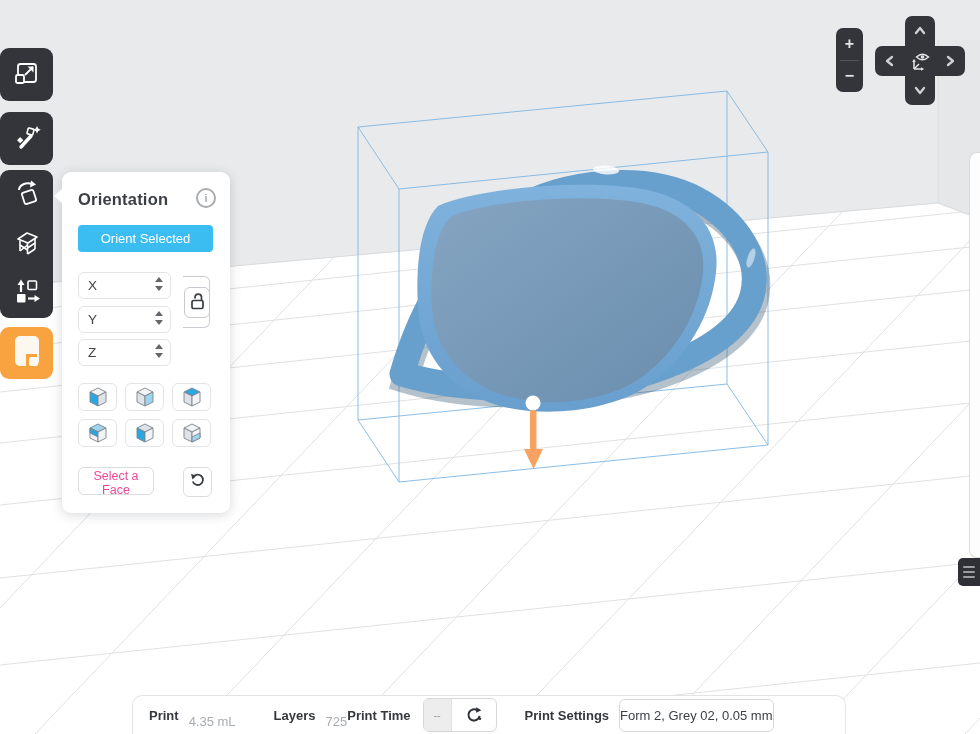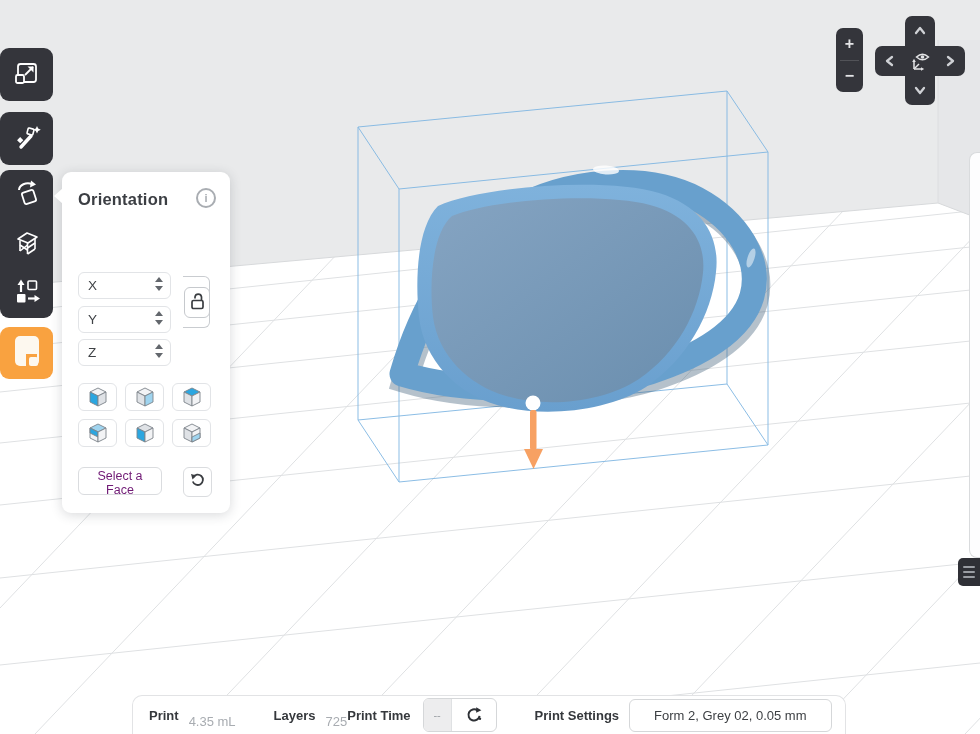--- a/index.html
+++ b/index.html
@@ -33,22 +33,22 @@
   .spinner{position:absolute;right:7px;top:4px;display:flex;flex-direction:column;gap:4px;cursor:pointer;}
   .tri-up{width:0;height:0;border-left:4px solid transparent;border-right:4px solid transparent;border-bottom:5px solid #63676d;}
   .tri-dn{width:0;height:0;border-left:4px solid transparent;border-right:4px solid transparent;border-top:5px solid #63676d;}
   #lock-bracket{position:absolute;left:121px;top:104px;width:26px;height:50px;
      border-top:1.5px solid #c9ccd0;border-bottom:1.5px solid #c9ccd0;border-right:1.5px solid #c9ccd0;
      border-top-right-radius:6px;border-bottom-right-radius:6px;}
   #lock-btn{position:absolute;left:122px;top:115px;width:26px;height:31px;background:#fff;border:1.5px solid #c6c9cd;
      border-radius:6px;box-sizing:border-box;display:flex;align-items:center;justify-content:center;cursor:pointer;}
   .cube-btn{position:absolute;width:39px;height:28px;background:#fff;border:1.5px solid #e2e4e7;border-radius:6px;
      box-sizing:border-box;display:flex;align-items:center;justify-content:center;cursor:pointer;}
-  #select-face-btn{position:absolute;left:16px;top:295px;width:84px;height:28px;background:#fff;border:1.5px solid #dadcdf;
-     border-radius:6px;font-size:12.5px;color:#701a75;font-family:inherit;cursor:pointer;}
+  #select-face-btn{position:absolute;left:16px;top:295px;width:76px;height:28px;background:#fff;border:1.5px solid #dadcdf;
+     border-radius:6px;font-size:12.5px;color:#ec4899;font-family:inherit;cursor:pointer;}
   #reset-btn{position:absolute;left:121px;top:295px;width:27px;height:28px;background:#fff;border:1.5px solid #dadcdf;
      border-radius:6px;display:flex;align-items:center;justify-content:center;cursor:pointer;}
 
   
   #zoom-pill{position:absolute;left:836px;top:28px;width:27px;height:64px;background:#34353b;border-radius:7px;
      display:flex;flex-direction:column;color:#e4e5e7;}
   .zoom-half{flex:1;display:flex;align-items:center;justify-content:center;font-size:16px;font-weight:700;cursor:pointer;}
   #zoom-div{height:1px;background:rgba(255,255,255,.15);margin:0 4px;}
   .dpad-bar{position:absolute;background:#34353b;border-radius:7px;}
   .dpad-btn{position:absolute;width:30px;height:30px;display:flex;align-items:center;justify-content:center;cursor:pointer;}
@@ -66,21 +66,21 @@
      border:1px solid #e2e3e5;border-bottom:none;border-radius:10px 10px 0 0;box-sizing:border-box;
      display:flex;align-items:center;font-size:13px;}
   .sb-label{font-weight:700;color:#35383c;}
   .sb-value{color:#a8acb1;margin-top:12px;}
   #pt-control{display:flex;width:72px;height:32px;border:1px solid #d5d7d9;border-radius:6px;overflow:hidden;
      background:#fff;cursor:pointer;}
   #pt-value{width:27px;background:#ededee;display:flex;align-items:center;justify-content:center;
      color:#9ca0a5;font-size:11px;border-right:1px solid #dfe1e3;}
   #pt-refresh{flex:1;display:flex;align-items:center;justify-content:center;}
   #ps-box{height:31px;border:1px solid #d5d7d9;border-radius:6px;display:flex;align-items:center;
-     padding:0 24px;color:#3c3f43;font-size:13px;background:#fff;cursor:pointer;}
+     padding:0 0;color:#3c3f43;font-size:13px;background:#fff;cursor:pointer;}
 </style>
 </head>
 <body>
 
 <svg id="scene" viewBox="0 0 980 734">
   <defs>
     <clipPath id="floorClip">
       <polygon points="0,287 938,203 980,219 980,734 0,734"></polygon>
     </clipPath>
     <linearGradient id="plateGrad" x1="0" y1="0" x2="1" y2="1">
@@ -220,20 +220,21 @@
       <rect x="14" y="20" width="11" height="12" fill="#f9a240"></rect>
       <rect x="17" y="23" width="9" height="9" rx="2" fill="#fdf8ef"></rect>
     </svg>
   </span>
 </div>
 
 <div id="orient-panel">
   <div id="panel-notch"></div>
   <div id="panel-title">Orientation</div>
   <div id="info-icon">i</div>
+  <button id="orient-btn">Orient Selected</button>
 
   <div class="axis-field" style="top:100px;">
     <span>X</span>
     <span class="spinner">
         <i class="tri-up"></i>
         <i class="tri-dn"></i>
       </span>
   </div>
   <div class="axis-field" style="top:134px;">
     <span>Y</span>
@@ -375,15 +376,15 @@
   <span id="pt-control" style="margin-left:12px;">
     <span id="pt-value">--</span>
     <span id="pt-refresh">
       <svg width="18" height="18" viewBox="0 0 18 18" fill="none" stroke="#2e3136" stroke-width="2">
         <path d="M14.6 9.8 A 5.6 5.6 0 1 1 12.4 4.4"></path>
         <polygon points="11.2,1.2 16.4,4.2 11.2,6.8" fill="#2e3136" stroke="none"></polygon>
         <circle cx="15" cy="12.8" r="1.2" fill="#2e3136" stroke="none"></circle>
       </svg>
     </span>
   </span>
-  <span class="sb-label" style="margin-left:38px;">Print Settings</span>
+  <span class="sb-label" style="margin-left:28px;">Print Settings</span>
   <span id="ps-box" style="margin-left:10px;">Form 2, Grey 02, 0.05 mm</span>
 </div>
 
 </body></html>

